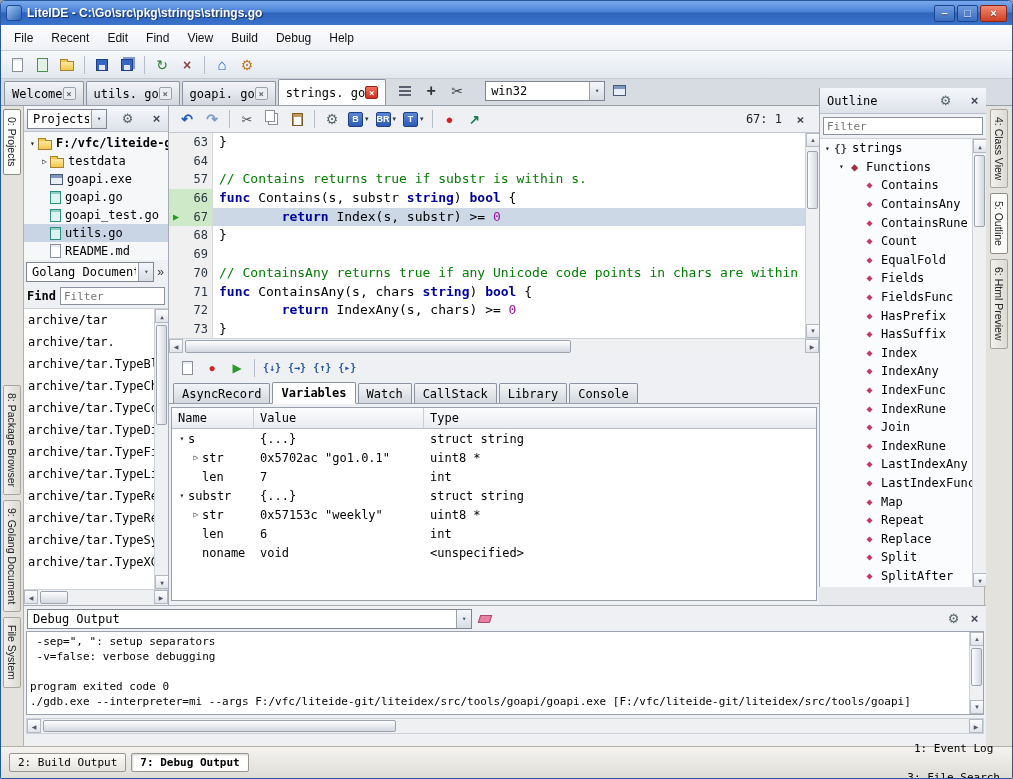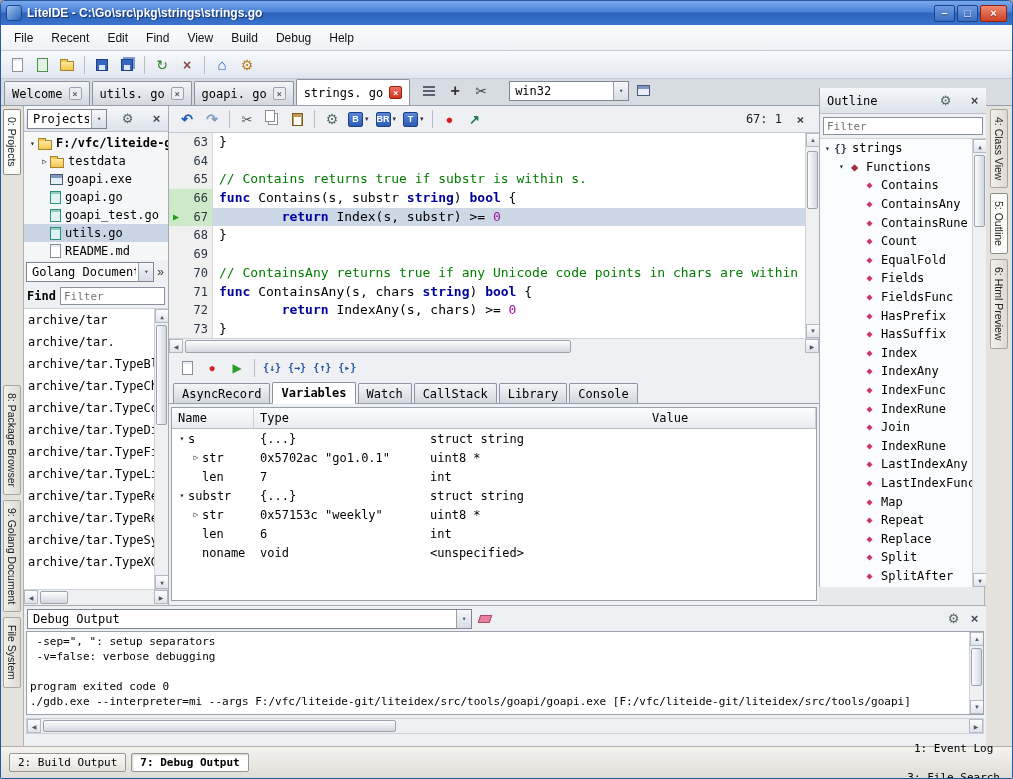--- a/index.html
+++ b/index.html
@@ -42,21 +42,21 @@
 .ic-exe{width:13px;height:11px;border:1px solid #4a5a74;background:#e8eef8;box-shadow:inset 0 3px 0 #7e96c0;min-width:0;}
 .ic-gofile{width:11px;height:13px;background:#dff2ef;border:1px solid #2d8f82;box-shadow:inset 0 2px 0 #8fd0c6;min-width:0;}
 .ic-eraser{width:12px;height:8px;background:#e87ea0;border:1px solid #a84a6e;transform:skewX(-18deg);min-width:0;}
 .chipbtn{gap:2px;}
 .chip{width:15px;height:15px;background:linear-gradient(#5b86d8,#2c5cb4);border:1px solid #1c3f86;color:#fff;font-size:9px;font-weight:bold;display:flex;align-items:center;justify-content:center;border-radius:2px;padding:0 1px;min-width:15px;}
 .chev{font-size:7px;color:#334;}
 
 
 #tabbar{height:27px;background:#d7dbe2;border-bottom:1px solid #98a0ab;display:flex;align-items:flex-end;padding:3px 4px 0 3px;}
 #tabs{display:flex;align-items:flex-end;height:100%;}
-.tab{height:24px;display:flex;align-items:center;gap:6px;padding:8px 7px;margin-right:2px;border:1px solid #8b92a0;border-bottom:none;border-radius:2px 2px 0 0;background:linear-gradient(#f3f5f8,#d3d7de);font-family:"DejaVu Sans Mono","Liberation Mono",monospace;font-size:12px;white-space:nowrap;}
+.tab{height:24px;display:flex;align-items:center;padding:8px 7px;margin-right:2px;border:1px solid #8b92a0;border-bottom:none;border-radius:2px 2px 0 0;background:linear-gradient(#f3f5f8,#d3d7de);font-family:"DejaVu Sans Mono","Liberation Mono",monospace;font-size:12px;white-space:nowrap;}
 .tab.active{background:#fff;height:26px;text-align:right;}
 .tclose{width:13px;height:13px;display:flex;align-items:center;justify-content:center;border:1px solid #9aa1ad;background:#eceef2;color:#5a6270;font-size:9px;font-weight:bold;border-radius:2px;}
 .tab.active .tclose{background:linear-gradient(#f07060,#d03020);border-color:#962012;color:#fff;}
 .tabbar-actions{display:flex;align-items:center;margin-left:5px;gap:2px;padding-bottom:3px;}
 .combo{background:#fff;border:1px solid #7e8694;height:20px;display:flex;align-items:center;padding-left:5px;font-size:12px;font-family:"DejaVu Sans Mono","Liberation Mono",monospace;}
 .combo .cval{flex:1;white-space:nowrap;overflow:hidden;}
 .carrow{width:15px;height:18px;margin-left:2px;background:linear-gradient(#f5f7fa,#d8dde5);border-left:1px solid #98a0ac;display:flex;align-items:center;justify-content:center;font-size:7px;color:#345;flex:none;}
 
 
 .vstrip{position:absolute;top:105px;bottom:32px;background:#e3e2dd;display:flex;flex-direction:column;align-items:center;padding-top:3px;gap:5px;overflow:hidden;}
@@ -408,21 +408,21 @@
         <span>67: 1</span>
         <button class="tbtn small">
             <span class="ico" style="color:#445;font-weight:bold;font-size:13px">×</span>
           </button>
       </span>
     </div>
     <div id="code-wrap">
       <div id="code-lines">
           <div class="codeline"><span class="ln-arrow"></span><span class="ln-num">63</span><span class="ln-code"><span class="c-p">}</span></span></div>
           <div class="codeline"><span class="ln-arrow"></span><span class="ln-num">64</span><span class="ln-code"></span></div>
-          <div class="codeline"><span class="ln-arrow"></span><span class="ln-num">65</span><span class="ln-code"><span class="c-cm">// Contains returns true if substr is within s.</span></span></div>
+          <div class="codeline"><span class="ln-arrow"></span><span class="ln-num">57</span><span class="ln-code"><span class="c-cm">// Contains returns true if substr is within s.</span></span></div>
           <div class="codeline"><span class="ln-arrow grn"></span><span class="ln-num grn">66</span><span class="ln-code"><span class="c-kw">func</span><span class="c-p"> Contains(s, substr </span><span class="c-kw">string</span><span class="c-p">) </span><span class="c-kw">bool</span><span class="c-p"> {</span></span></div>
           <div class="codeline cur"><span class="ln-arrow grn">▶</span><span class="ln-num grn">67</span><span class="ln-code"><span class="c-p">        </span><span class="c-kw">return</span><span class="c-p"> Index(s, substr) &gt;= </span><span class="c-nm">0</span></span></div>
           <div class="codeline"><span class="ln-arrow"></span><span class="ln-num">68</span><span class="ln-code"><span class="c-p">}</span></span></div>
           <div class="codeline"><span class="ln-arrow"></span><span class="ln-num">69</span><span class="ln-code"></span></div>
           <div class="codeline"><span class="ln-arrow"></span><span class="ln-num">70</span><span class="ln-code"><span class="c-cm">// ContainsAny returns true if any Unicode code points in chars are within s.</span></span></div>
           <div class="codeline"><span class="ln-arrow"></span><span class="ln-num">71</span><span class="ln-code"><span class="c-kw">func</span><span class="c-p"> ContainsAny(s, chars </span><span class="c-kw">string</span><span class="c-p">) </span><span class="c-kw">bool</span><span class="c-p"> {</span></span></div>
           <div class="codeline"><span class="ln-arrow"></span><span class="ln-num">72</span><span class="ln-code"><span class="c-p">        </span><span class="c-kw">return</span><span class="c-p"> IndexAny(s, chars) &gt;= </span><span class="c-nm">0</span></span></div>
           <div class="codeline"><span class="ln-arrow"></span><span class="ln-num">73</span><span class="ln-code"><span class="c-p">}</span></span></div>
         </div>
       <div class="sbv" id="ed-vscroll">
@@ -468,22 +468,22 @@
         <div class="dtab">AsyncRecord</div>
         <div class="dtab active">Variables</div>
         <div class="dtab">Watch</div>
         <div class="dtab">CallStack</div>
         <div class="dtab">Library</div>
         <div class="dtab">Console</div>
       </div>
     <div id="var-table">
       <div class="vhead" id="var-head">
           <span class="th col-name">Name</span>
+          <span class="th col-value">Value</span>
           <span class="th col-type">Type</span>
-          <span class="th col-value">Value</span>
         </div>
       <div id="var-body">
           <div class="vrow">
             <span class="td col-name" style="padding-left: 4px;"><span class="vexp">▾</span>s</span>
             <span class="td col-value">{...}</span>
             <span class="td col-type">struct string</span>
           </div>
           <div class="vrow">
             <span class="td col-name" style="padding-left: 18px;"><span class="vexp">▷</span>str</span>
             <span class="td col-value">0x5702ac "go1.0.1"</span>

